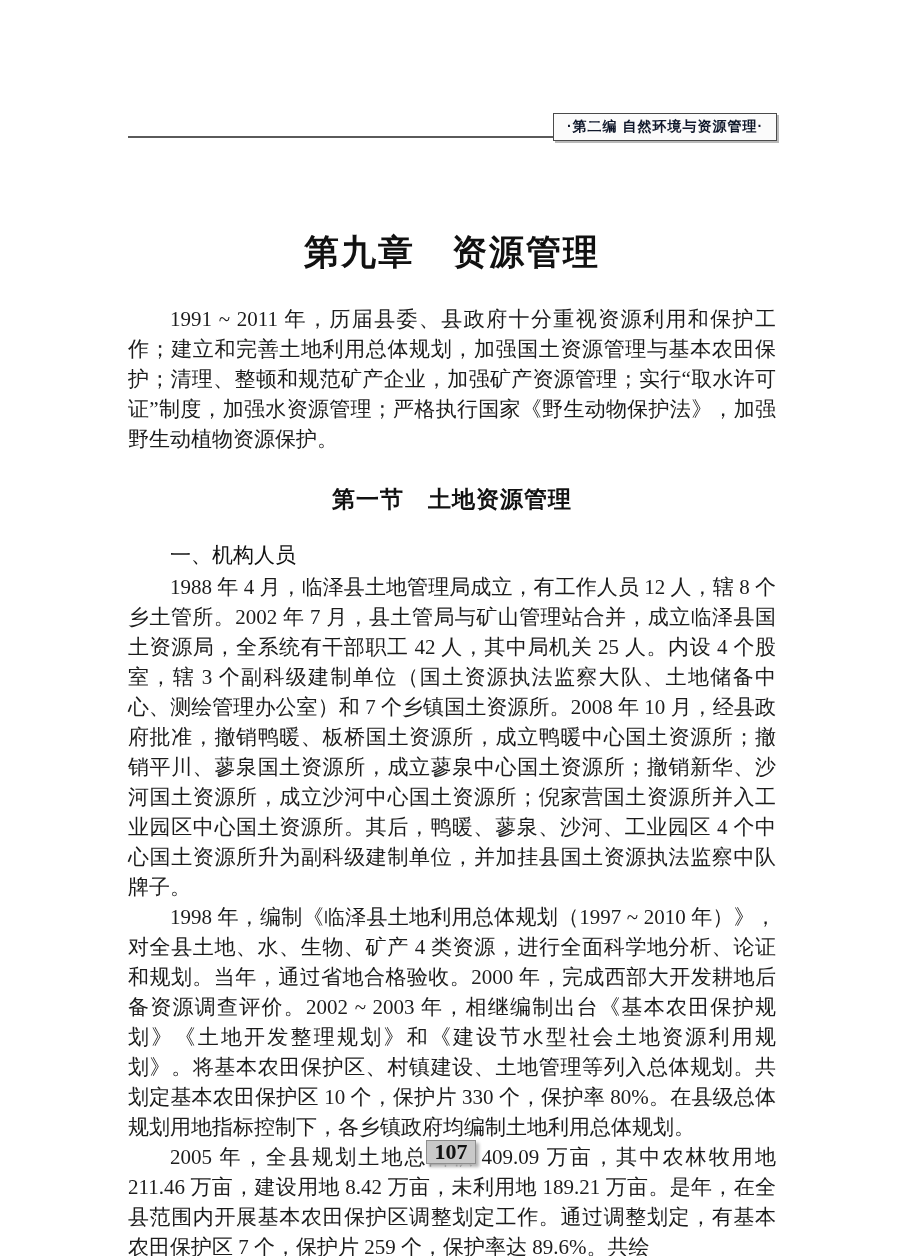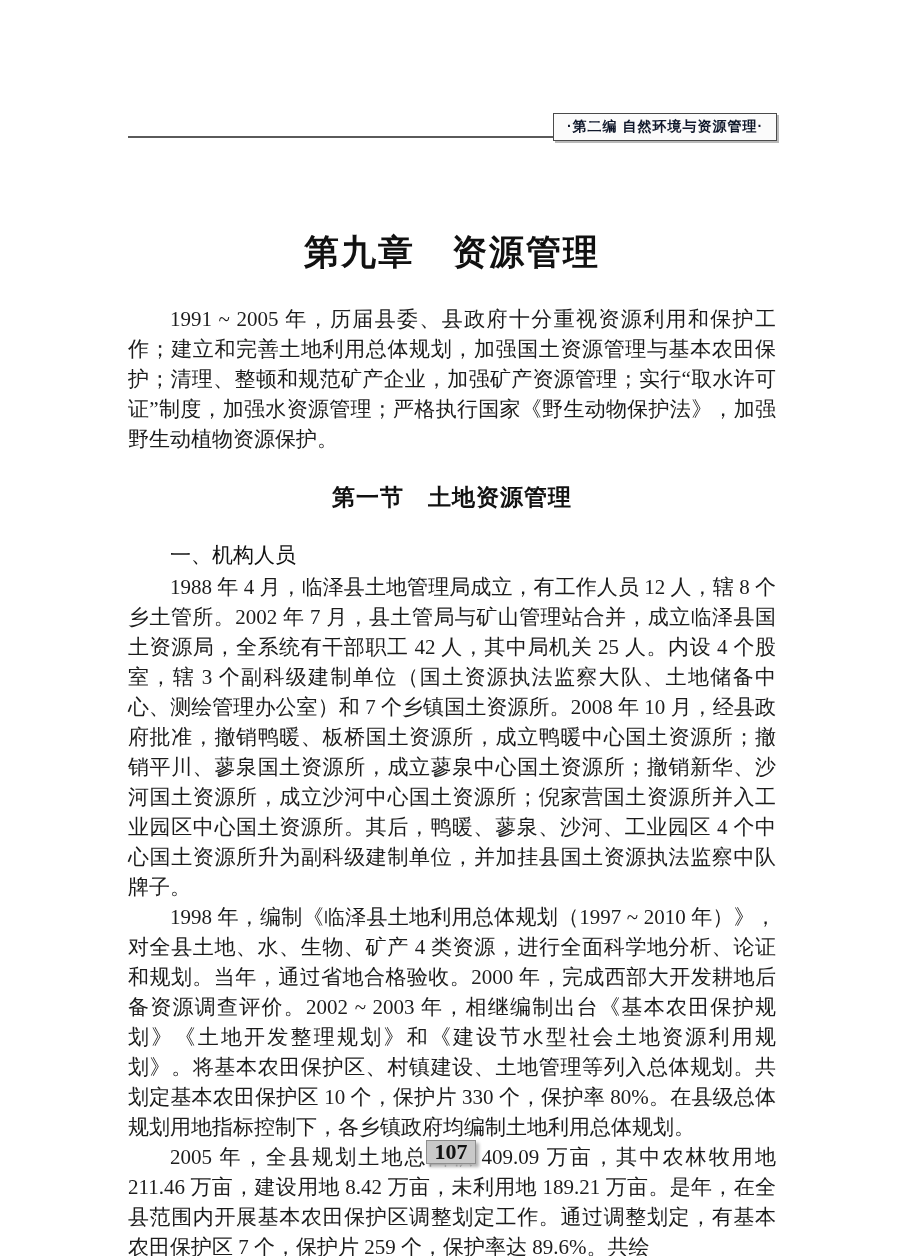--- a/index.html
+++ b/index.html
@@ -66,21 +66,21 @@
     line-height: 30px;
     text-align: justify;
     text-justify: inter-ideograph;
     text-indent: 2em;
     color: #1c1c1c;
   }
   .intro-para { margin-top: 32px; }
   .section-title {
     margin-top: 28px;
     text-align: center;
-    font-family: Liberation Mono, monospace;
+    font-family: Liberation Sans, sans-serif;
     font-weight: bold;
     font-size: 23px;
     letter-spacing: 1px;
     color: #111;
     line-height: 34px;
   }
   .sub-heading {
     margin: 24px 0 2px 0;
     font-family: "Liberation Sans", "DejaVu Sans", sans-serif;
     font-weight: normal;
@@ -116,21 +116,21 @@
 
 <div class="page">
 
   <div class="header-rule"></div>
   <div class="section-banner">·第二编  自然环境与资源管理·</div>
 
   <div class="content">
 
     <div class="chapter-title">第九章　资源管理</div>
 
-    <p class="body-para intro-para">1991 ~ 2005 年，历届县委、县政府十分重视资源利用和保护工作；建立和完善土地利用总体规划，加强国土资源管理与基本农田保护；清理、整顿和规范矿产企业，加强矿产资源管理；实行“取水许可证”制度，加强水资源管理；严格执行国家《野生动物保护法》，加强野生动植物资源保护。</p>
+    <p class="body-para intro-para">1991 ~ 2011 年，历届县委、县政府十分重视资源利用和保护工作；建立和完善土地利用总体规划，加强国土资源管理与基本农田保护；清理、整顿和规范矿产企业，加强矿产资源管理；实行“取水许可证”制度，加强水资源管理；严格执行国家《野生动物保护法》，加强野生动植物资源保护。</p>
 
     <div class="section-title">第一节　土地资源管理</div>
 
     <div class="sub-heading">一、机构人员</div>
 
     <p class="body-para">1988 年 4 月，临泽县土地管理局成立，有工作人员 12 人，辖 8 个乡土管所。2002 年 7 月，县土管局与矿山管理站合并，成立临泽县国土资源局，全系统有干部职工 42 人，其中局机关 25 人。内设 4 个股室，辖 3 个副科级建制单位（国土资源执法监察大队、土地储备中心、测绘管理办公室）和 7 个乡镇国土资源所。2008 年 10 月，经县政府批准，撤销鸭暖、板桥国土资源所，成立鸭暖中心国土资源所；撤销平川、蓼泉国土资源所，成立蓼泉中心国土资源所；撤销新华、沙河国土资源所，成立沙河中心国土资源所；倪家营国土资源所并入工业园区中心国土资源所。其后，鸭暖、蓼泉、沙河、工业园区 4 个中心国土资源所升为副科级建制单位，并加挂县国土资源执法监察中队牌子。</p>
 
 
     <p class="body-para">1998 年，编制《临泽县土地利用总体规划（1997 ~ 2010 年）》，对全县土地、水、生物、矿产 4 类资源，进行全面科学地分析、论证和规划。当年，通过省地合格验收。2000 年，完成西部大开发耕地后备资源调查评价。2002 ~ 2003 年，相继编制出台《基本农田保护规划》《土地开发整理规划》和《建设节水型社会土地资源利用规划》。将基本农田保护区、村镇建设、土地管理等列入总体规划。共划定基本农田保护区 10 个，保护片 330 个，保护率 80%。在县级总体规划用地指标控制下，各乡镇政府均编制土地利用总体规划。</p>
 

